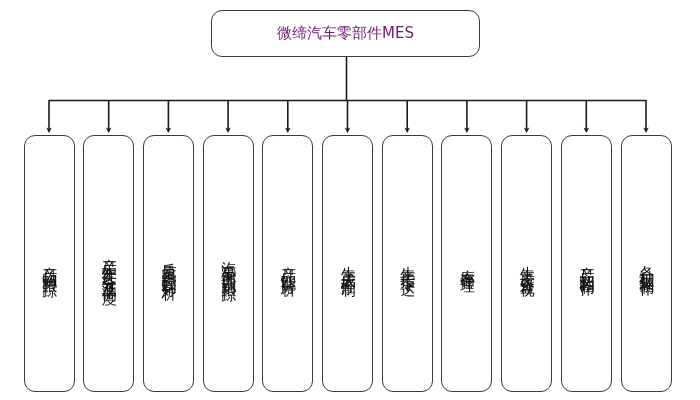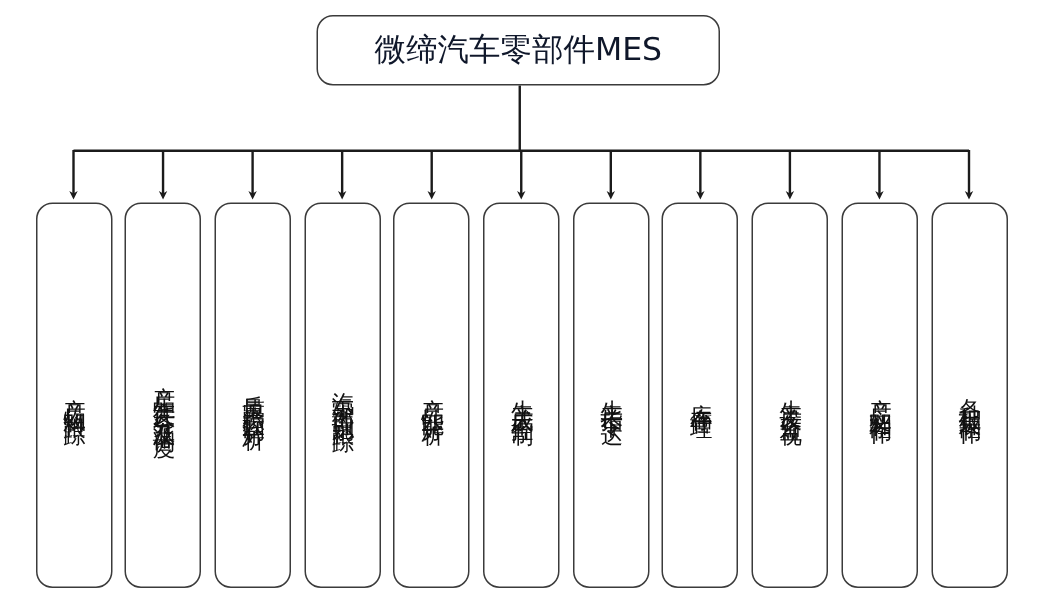--- a/index.html
+++ b/index.html
@@ -34,23 +34,23 @@
     box-sizing: border-box;
     border: 1.3px solid #3b3b3b;
     border-radius: 11px;
     background: #ffffff;
     display: flex;
     align-items: center;
     justify-content: center;
     z-index: 3;
   }
   .root-label {
-    font-size: 21px;
+    font-size: 15px;
     line-height: 1;
-    color: #0f172a;
+    color: #701a75;
     letter-spacing: 0px;
     white-space: nowrap;
   }
   .leaf-row {
     position: absolute;
     left: 0;
     top: 135px;
     width: 700px;
     height: 258px;
     z-index: 3;

